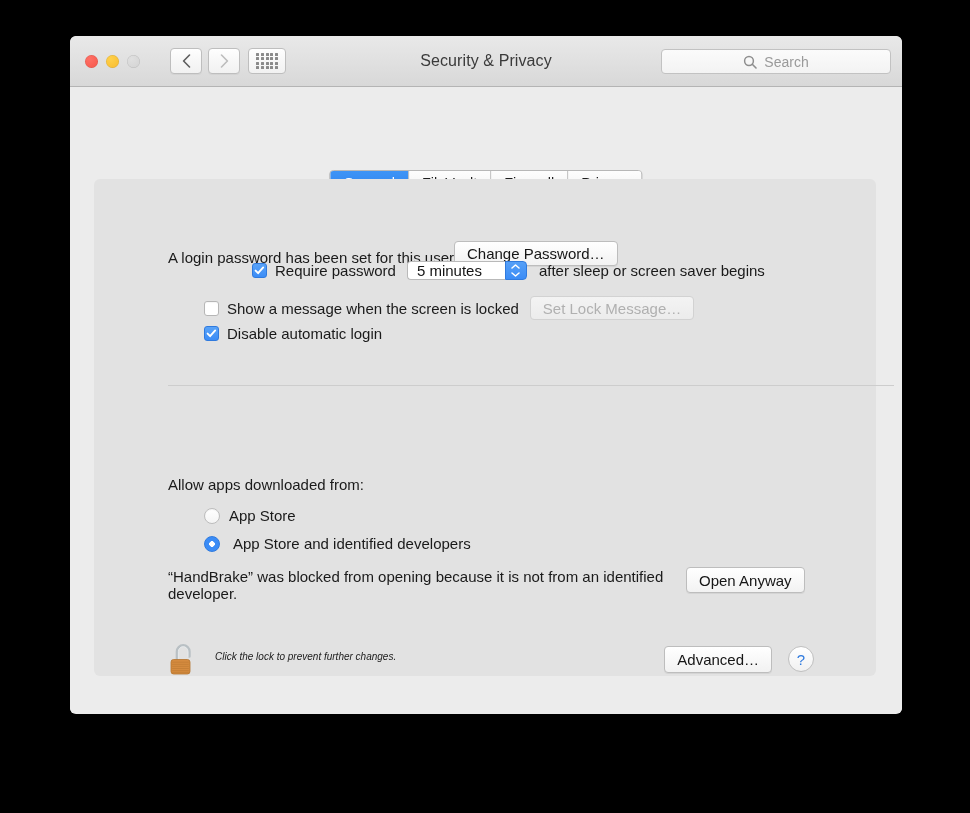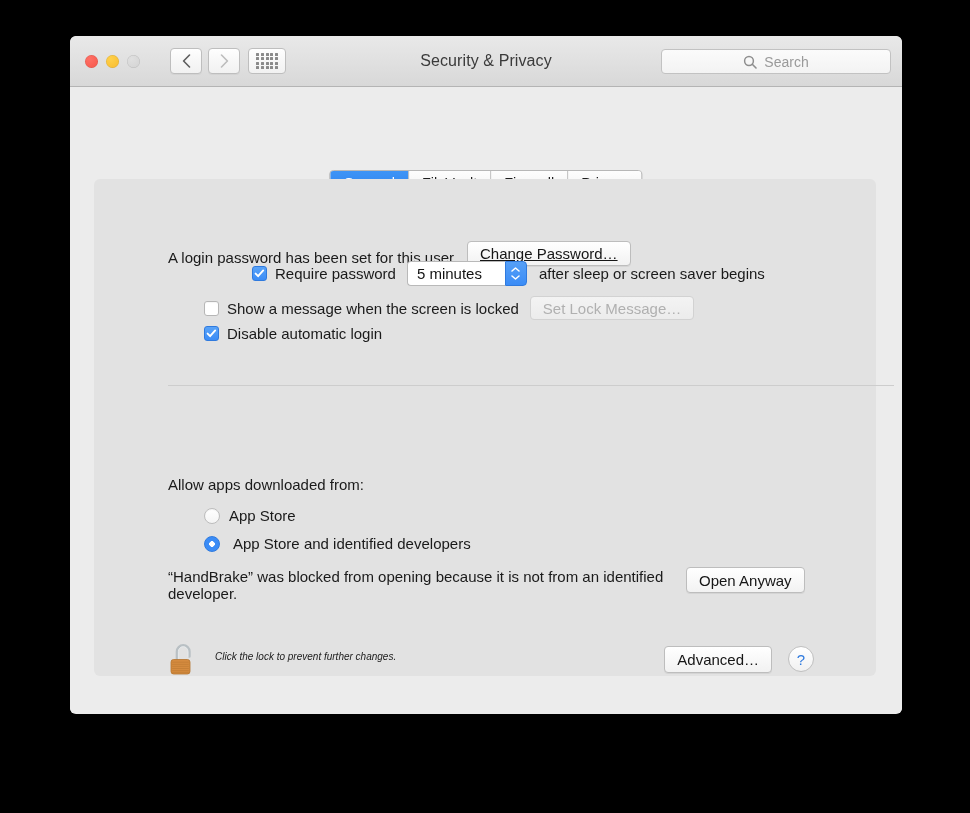--- a/index.html
+++ b/index.html
@@ -143,21 +143,21 @@
     background: linear-gradient(to bottom, #ffffff, #f4f4f4);
     border: 1px solid #bcbcbc;
     box-shadow: inset 0 1px 1px rgba(0,0,0,0.05);
   }
   .rb.on {
     background: radial-gradient(circle at 50% 50%, #ffffff 0 2.6px, #3b8cf6 3px 100%);
     border: 1px solid #2f7ade;
   }
 
   
-  .stepper { display: flex; height: 25px; }
+  .stepper { display: flex; height: 19px; }
   .stepper .val {
     width: 98px;
     background: #fff;
     border: 1px solid #b9b9b9;
     border-right: none;
     border-radius: 4px 0 0 4px;
     font-size: 15px; color: #131313;
     display: flex; align-items: center;
     padding-left: 9px;
   }
@@ -258,21 +258,21 @@
       <div class="tab active">General</div>
       <div class="tab">FileVault</div>
       <div class="tab">Firewall</div>
       <div class="tab">Privacy</div>
     </div>
 
     <div class="panel">
 
       <div class="row" style="left:74px; top:62px;align-items:flex-end;">
         <span class="txt">A login password has been set for this user</span>
-        <span class="btn" style="margin-left:13px;text-decoration:underline;">Change Password…</span>
+        <span class="btn" style="margin-left:0;">Change Password…</span>
       </div>
 
       <div class="row" style="left:110px; top:82px;padding-left:48px;">
         <span class="cb on">
           <svg width="11" height="11" viewBox="0 0 11 11">
             <path d="M1.6 5.6 L4.1 8.2 L9.2 2.4" fill="none" stroke="#fff" stroke-width="1.9" stroke-linecap="round" stroke-linejoin="round"></path>
           </svg>
         </span>
         <span class="txt" style="margin-left:8px;">Require password</span>
         <span class="stepper" style="margin-left:11px;">

